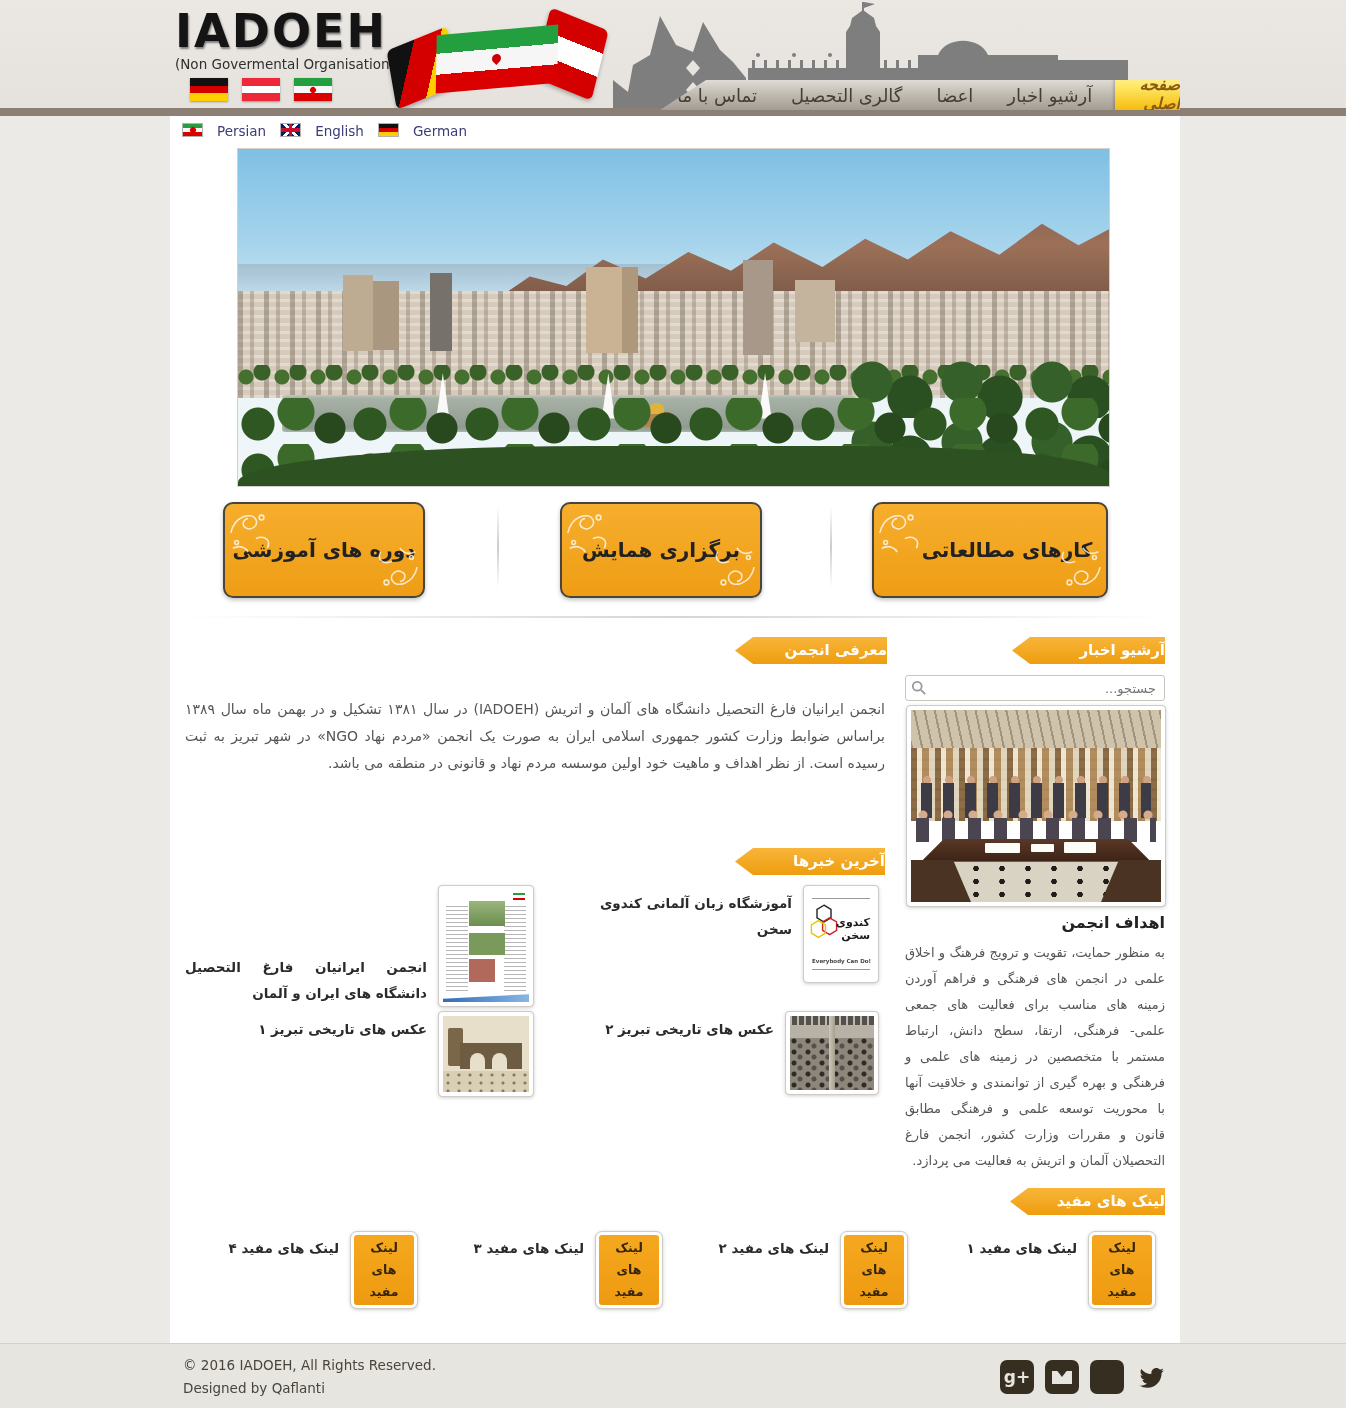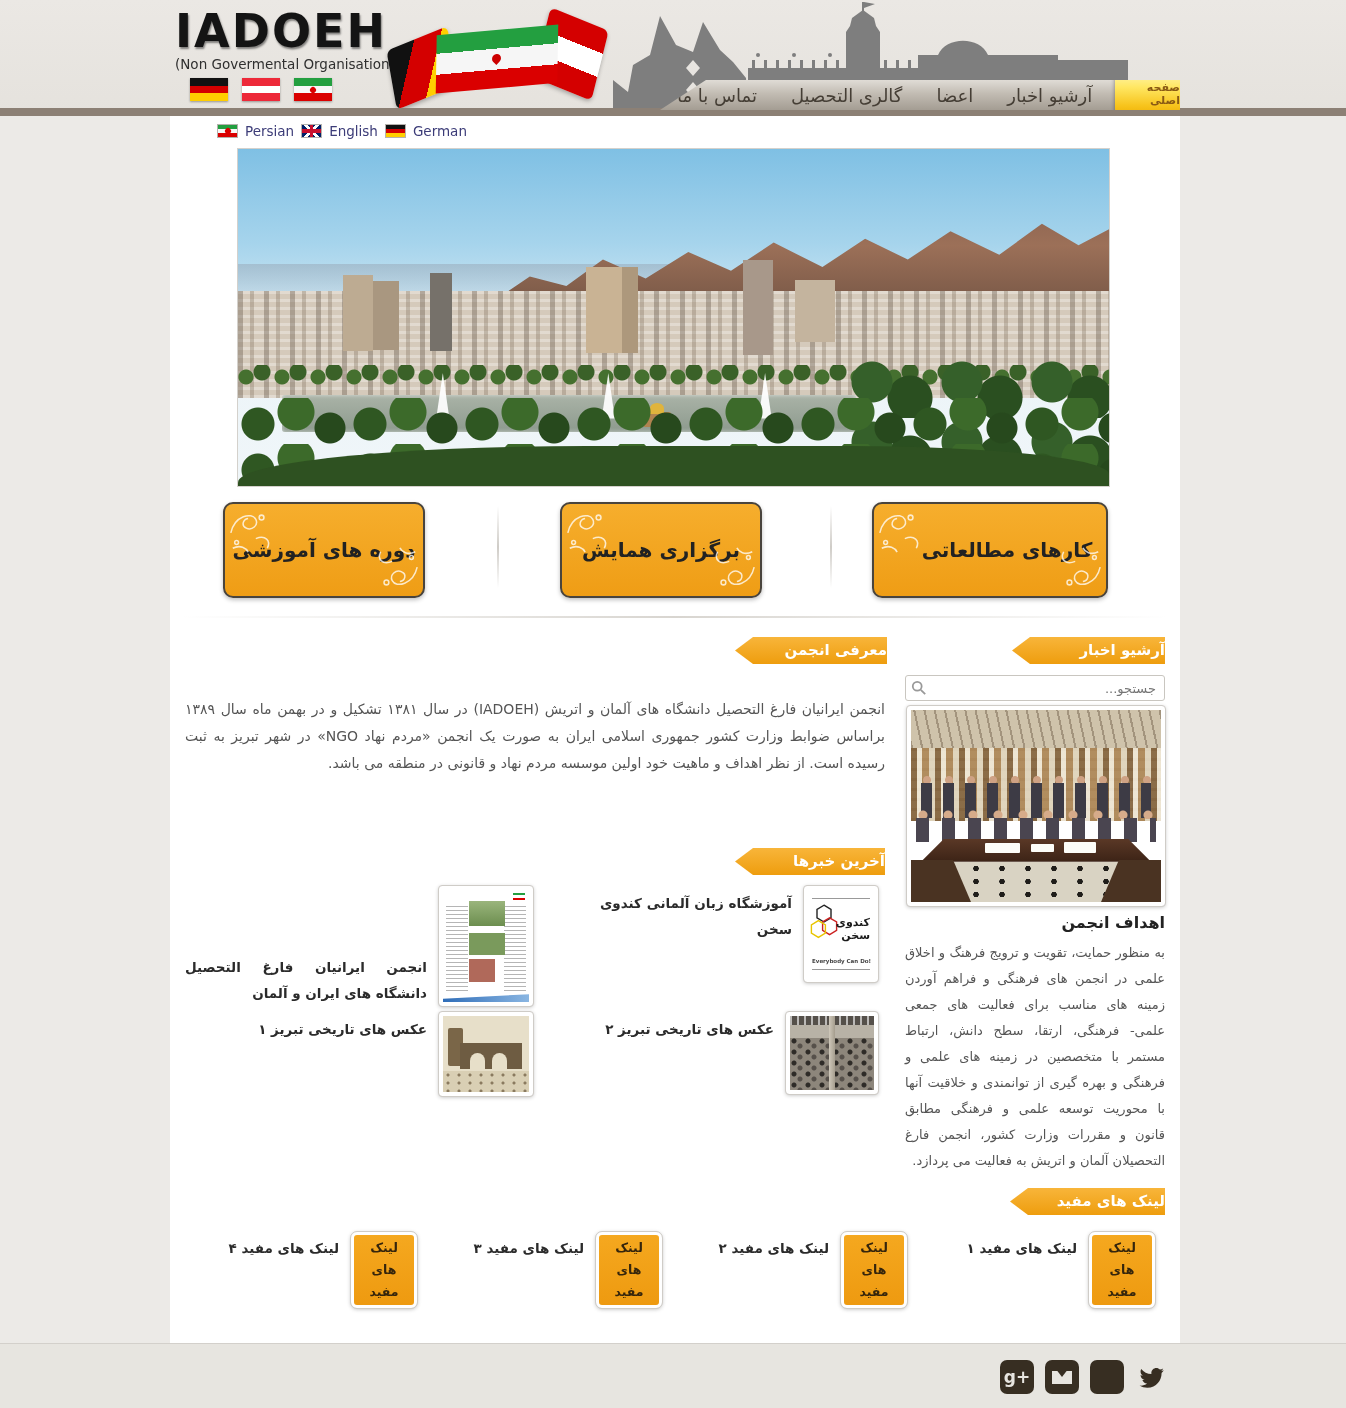--- a/index.html
+++ b/index.html
@@ -36,28 +36,28 @@
 
   #navbar{position:absolute;left:660px;top:80px;width:520px;height:30px;z-index:5;
           background:linear-gradient(180deg,#e0dcd6,#c2bcb3 45%,#a49d93);
           clip-path:polygon(46px 0,100% 0,100% 100%,0 100%);
           display:flex;direction:rtl;align-items:center;}
   .nav-item{font-size:18px;font-weight:normal;color:#453e35;padding:0 17px;cursor:pointer;white-space:nowrap;}
   .nav-tab{position:relative;width:88px;height:46px;margin-top:-9px;margin-left:6px;align-self:flex-start;
            background:linear-gradient(180deg,#fff6b0,#ffe763 35%,#f7c41d 75%,#eeae00);
            border-radius:5px 5px 9px 9px;box-shadow:0 2px 4px rgba(0,0,0,.4);
            display:flex;align-items:center;justify-content:center;
-           font-size:11px;font-weight:bold;color:#8a5a14;cursor:pointer;}
+           font-size:16px;font-weight:bold;color:#8a5a14;cursor:pointer;font-style:italic;}
   .dark-strip{position:absolute;left:0;top:108px;width:1346px;height:8px;background:#8c8075;z-index:4;}
 
   
   #wrapper{position:absolute;left:170px;top:116px;width:1010px;height:1227px;background:#fff;}
 
-  .langbar{position:absolute;left:12px;top:7px;display:flex;align-items:center;gap:7px;
-           font-size:13.5px;color:#3c3c78;margin-left:35px;}
+  .langbar{position:absolute;left:12px;top:7px;display:flex;align-items:flex-start;gap:14px;
+           font-size:13.5px;color:#3c3c78;}
   .flag.xs{width:19px;height:12px;border:1px solid #b5b2ad;box-shadow:none;}
   .flag.uk{background:#012169;position:relative;overflow:hidden;}
   .flag.uk::before{content:"";position:absolute;inset:0;
       background:linear-gradient(45deg,transparent 43%,#fff 43% 57%,transparent 57%),
                  linear-gradient(-45deg,transparent 43%,#fff 43% 57%,transparent 57%);}
   .flag.uk::after{content:"";position:absolute;inset:0;
       background:linear-gradient(90deg,transparent 40%,#c8102e 40% 60%,transparent 60%),
                  linear-gradient(180deg,transparent 33%,#c8102e 33% 67%,transparent 67%);}
   .lang-link{cursor:pointer;}
 
@@ -495,20 +495,24 @@
       <div class="link-thumb">لینک های مفید</div>
       <div class="link-label">لینک های مفید ۳</div>
     </div>
     <div class="link-item li4">
       <div class="link-thumb">لینک های مفید</div>
       <div class="link-label">لینک های مفید ۴</div>
     </div>
   </div>
 
   <div id="footer">
+    <div class="copy">
+      <div>© 2016 IADOEH, All Rights Reserved.</div>
+      <div>Designed by Qaflanti</div>
+    </div>
     <div class="social">
       <div class="soc gplus">g+</div>
       <div class="soc">
         <div class="env"></div>
       </div>
       <div class="soc"></div>
       <div class="soc tw-bird">
         <svg viewBox="0 0 32 26" width="30" height="26">
           <path fill="#372e22" d="M28.6,5.9c-1,0.4-2,0.7-3.1,0.9c1.1-0.7,2-1.7,2.4-3c-1,0.6-2.2,1.1-3.4,1.3
           c-1-1.1-2.4-1.7-3.9-1.7c-2.9,0-5.3,2.4-5.3,5.3c0,0.4,0,0.8,0.1,1.2C11,9.7,7.1,7.6,4.5,4.4

